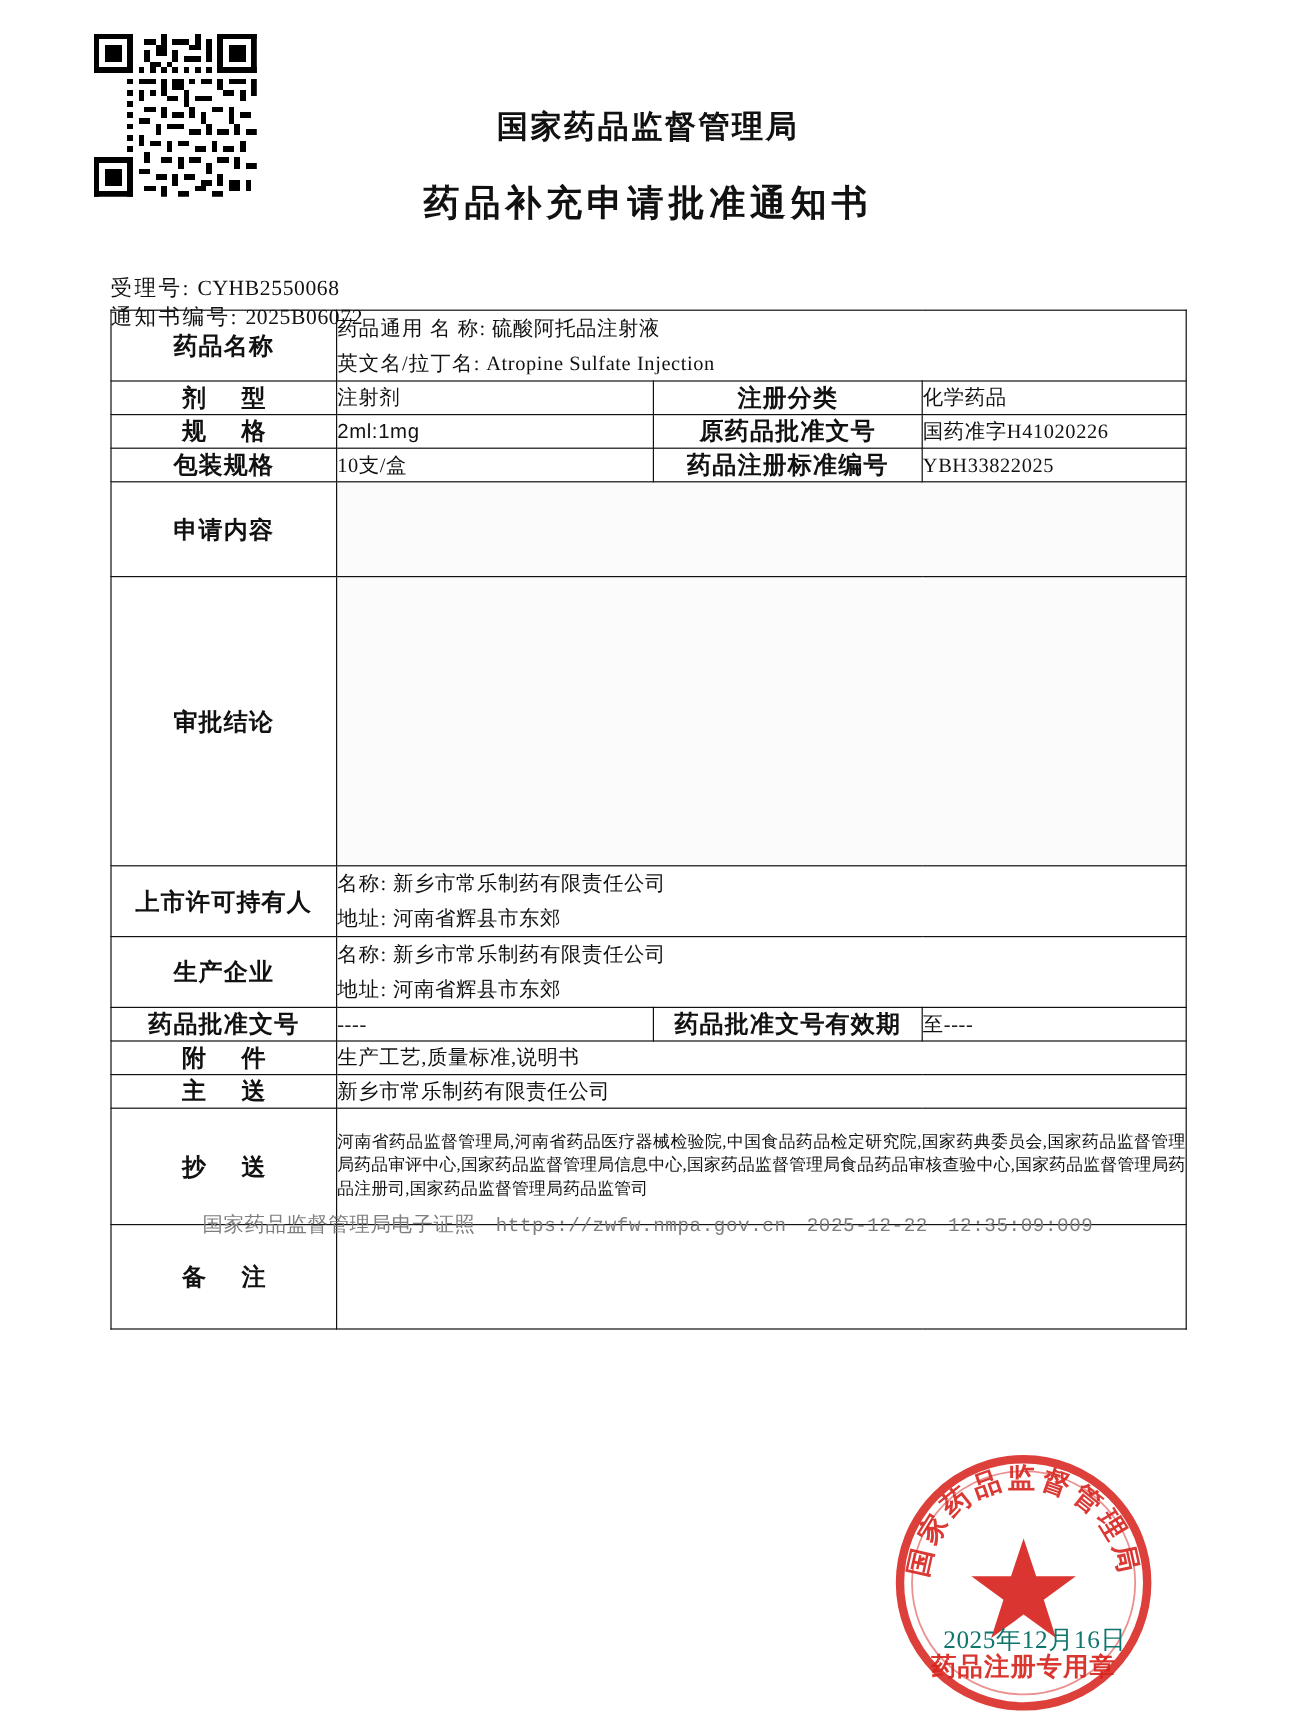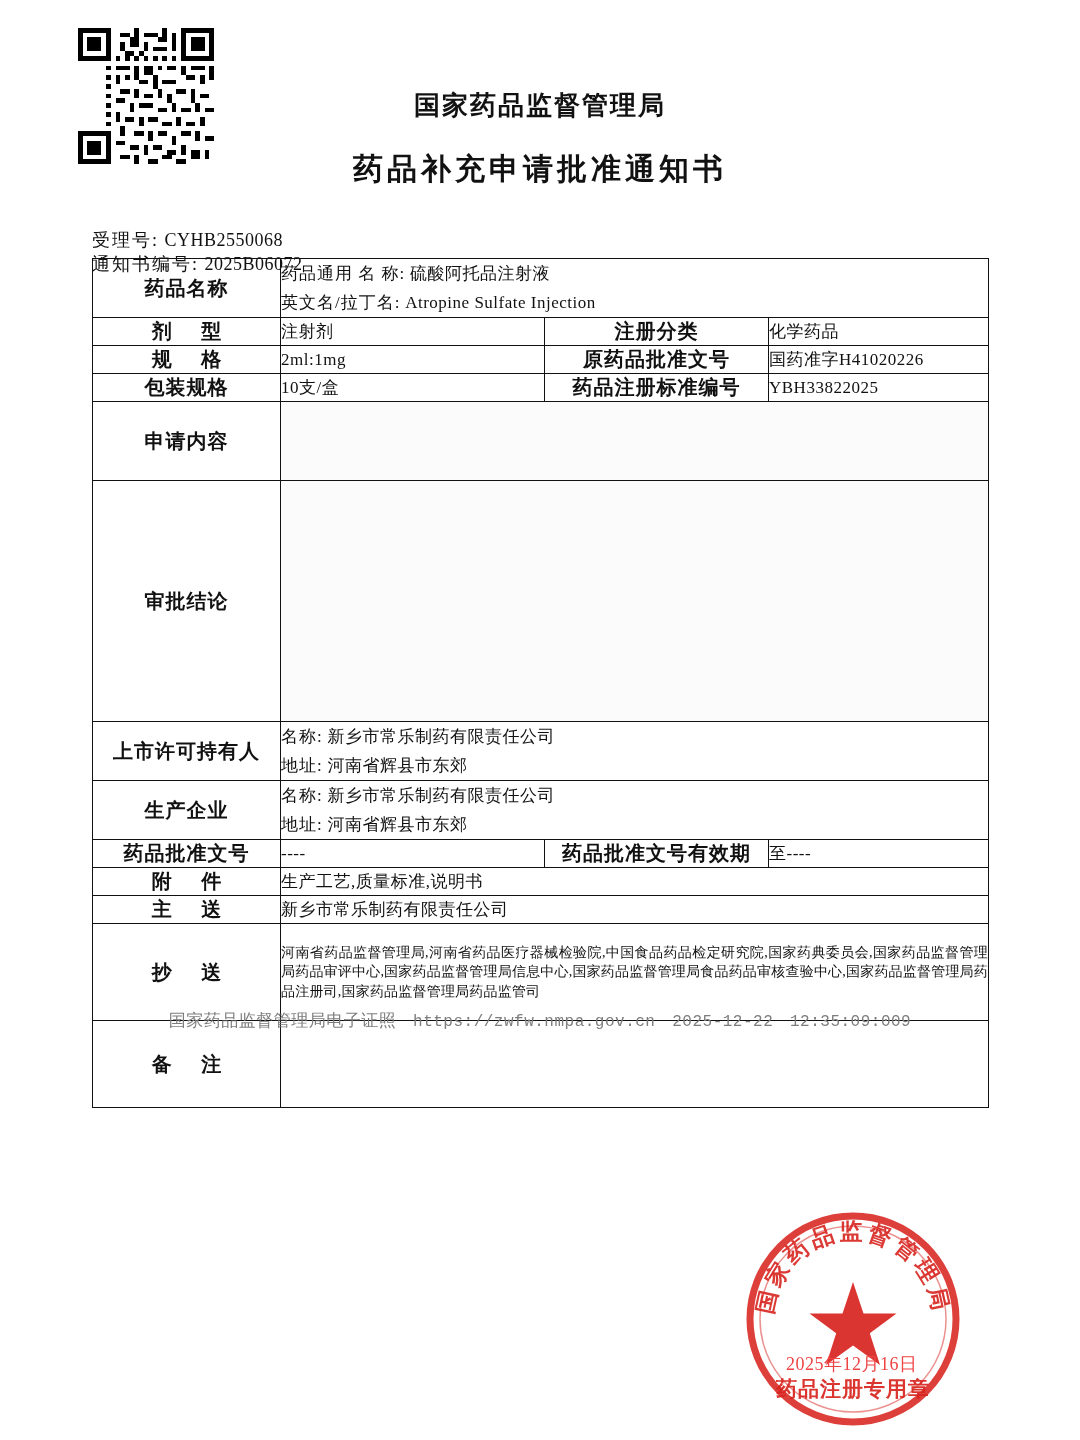--- a/index.html
+++ b/index.html
@@ -104,38 +104,38 @@
   .val-cell .line .k { letter-spacing: 1px; }
   .val-cell .line .en { font-family: "Liberation Serif", serif; }
   .blankish { background: #fbfbfb; }
   .para {
     font-size: 14px;
     line-height: 1.38;
     letter-spacing: 0.2px;
     padding: 8px 12px;
     text-align: justify;
   }
-  .mono-val { font-family: Liberation Serif, serif; }
+  .mono-val { font-family: Liberation Sans, sans-serif; }
 
   
   .seal {
     position: absolute;
     left: 742px;
     top: 1208px;
     width: 222px;
     height: 222px;
     pointer-events: none;
   }
   .seal svg { display: block; }
   .seal-date {
     position: absolute;
     left: 786px;
     top: 1352px;
-    font-size: 18px;
-    color: #ef4444;
+    font-size: 21px;
+    color: #0f766e;
     letter-spacing: 0.5px;
   }
 
   
   .footer {
     position: absolute;
     left: 0;
     bottom: 16px;
     width: 1080px;
     text-align: center;

